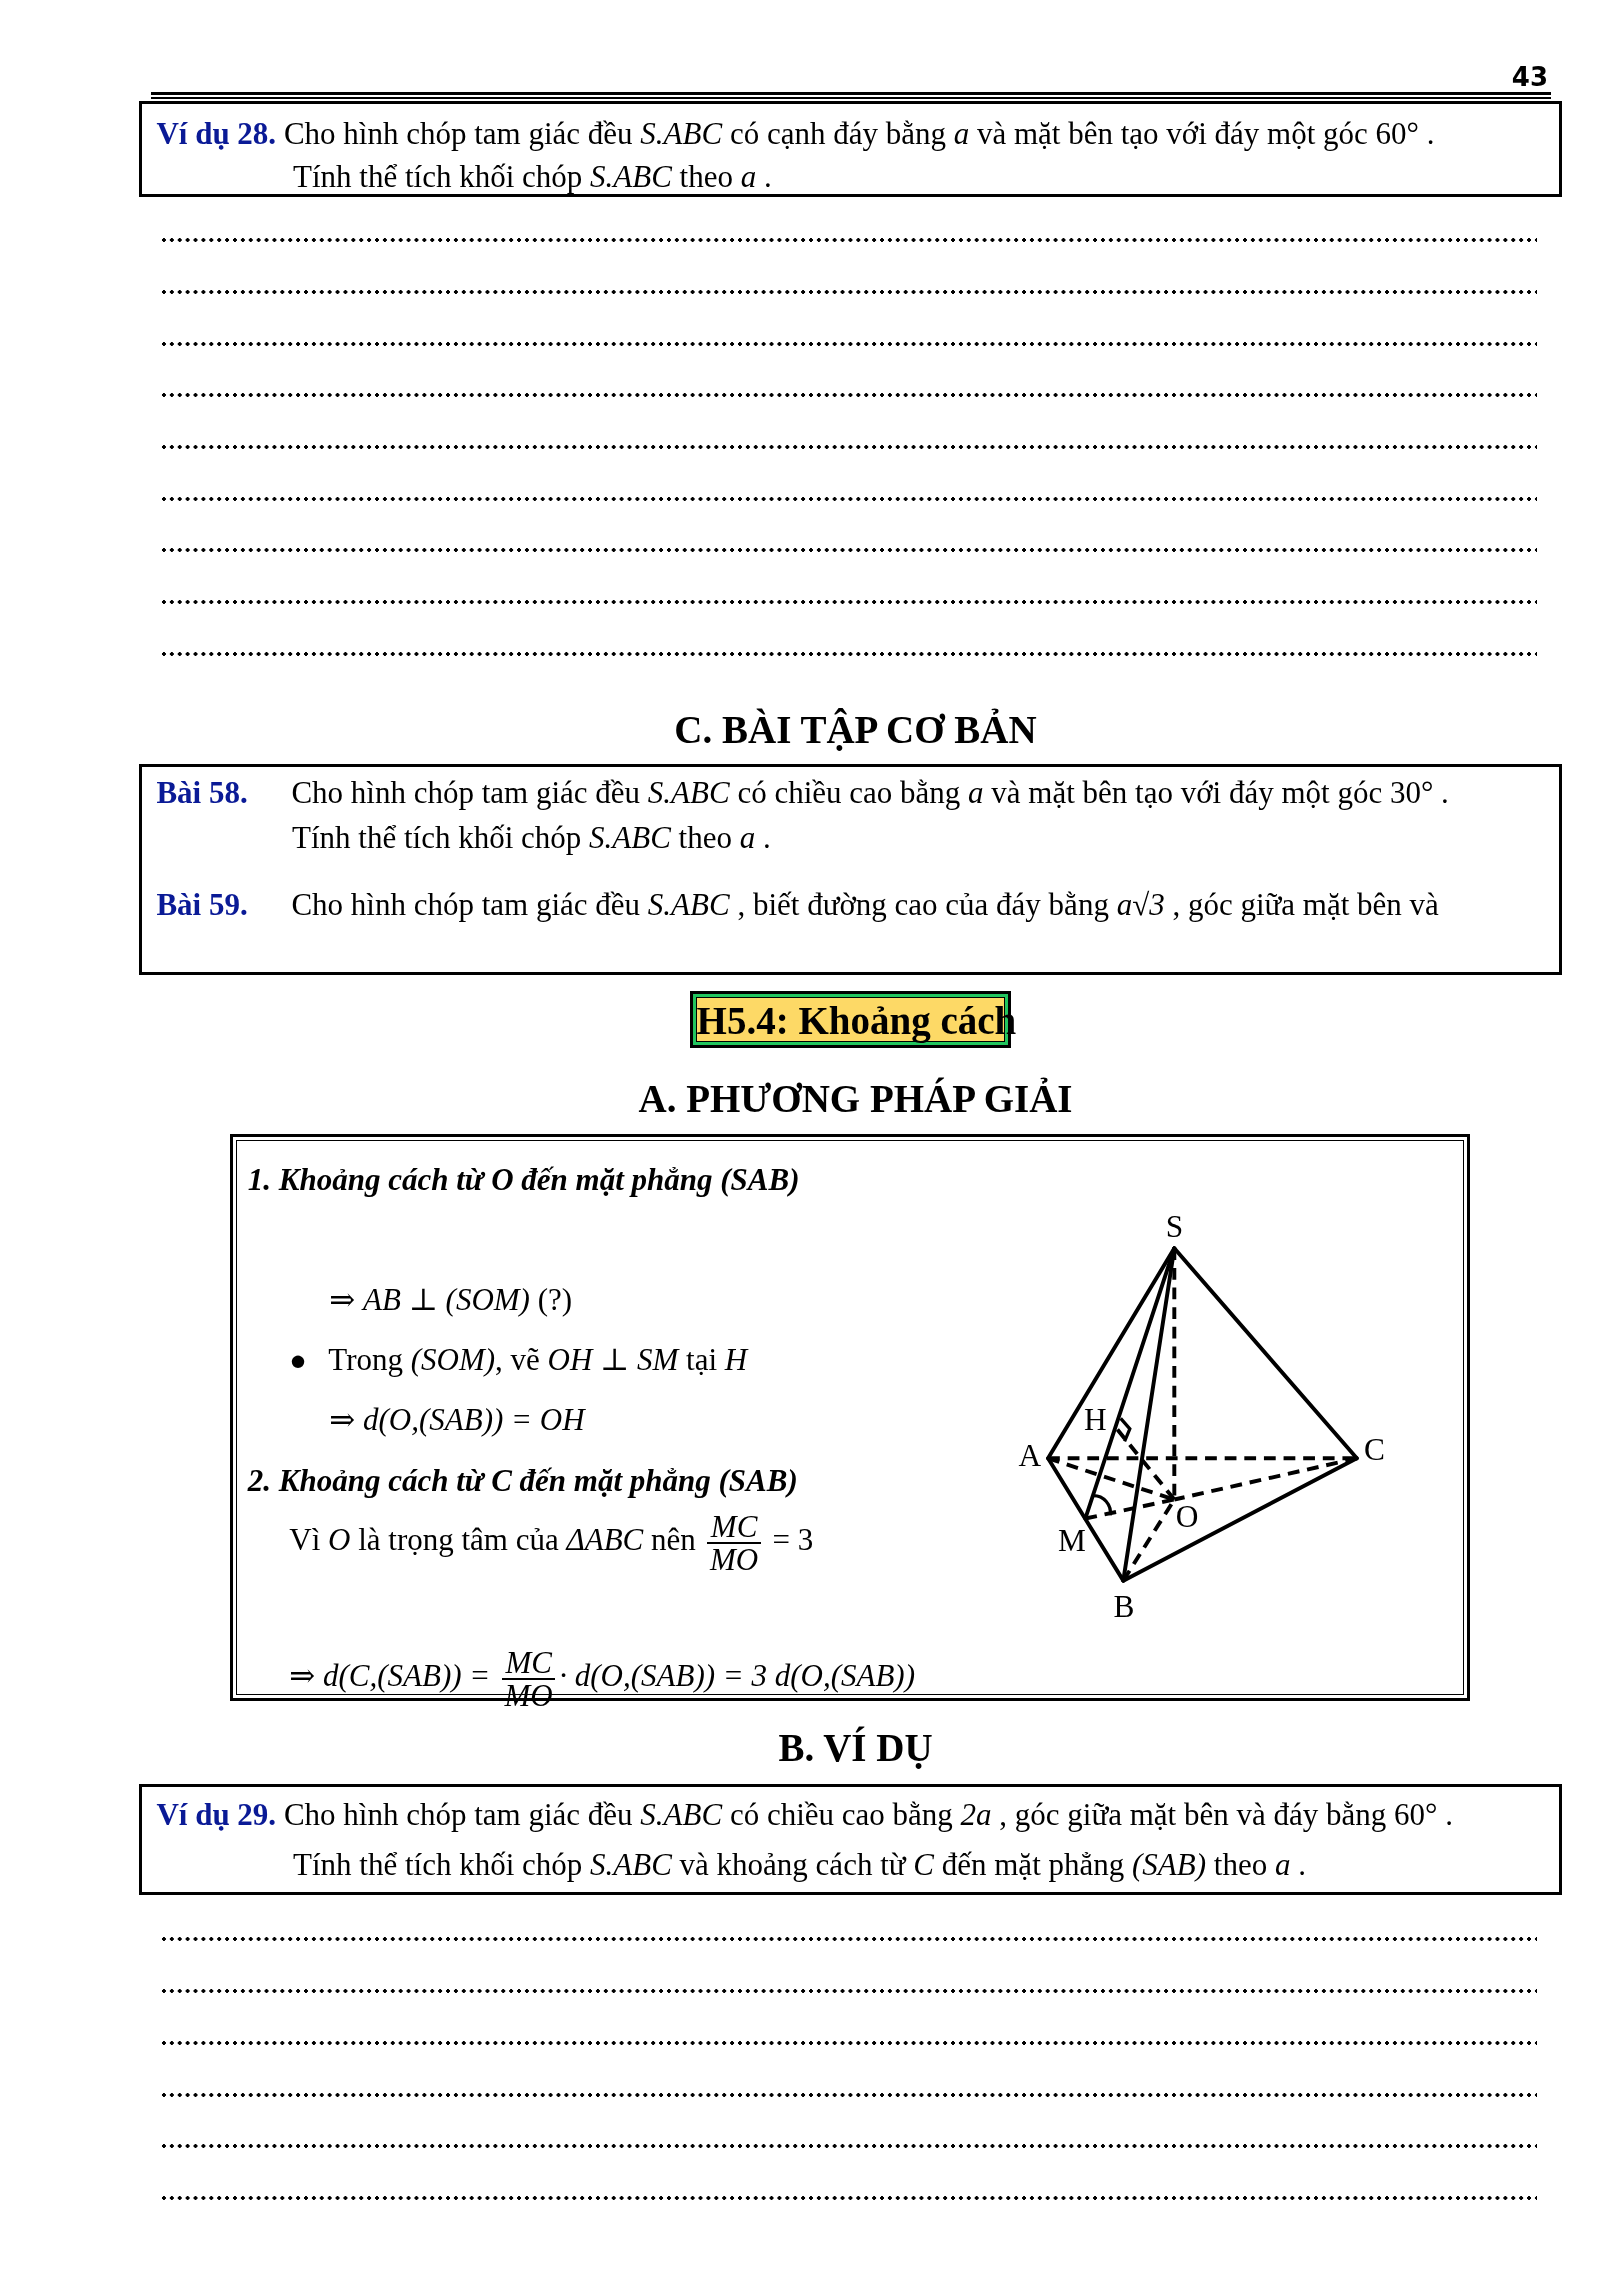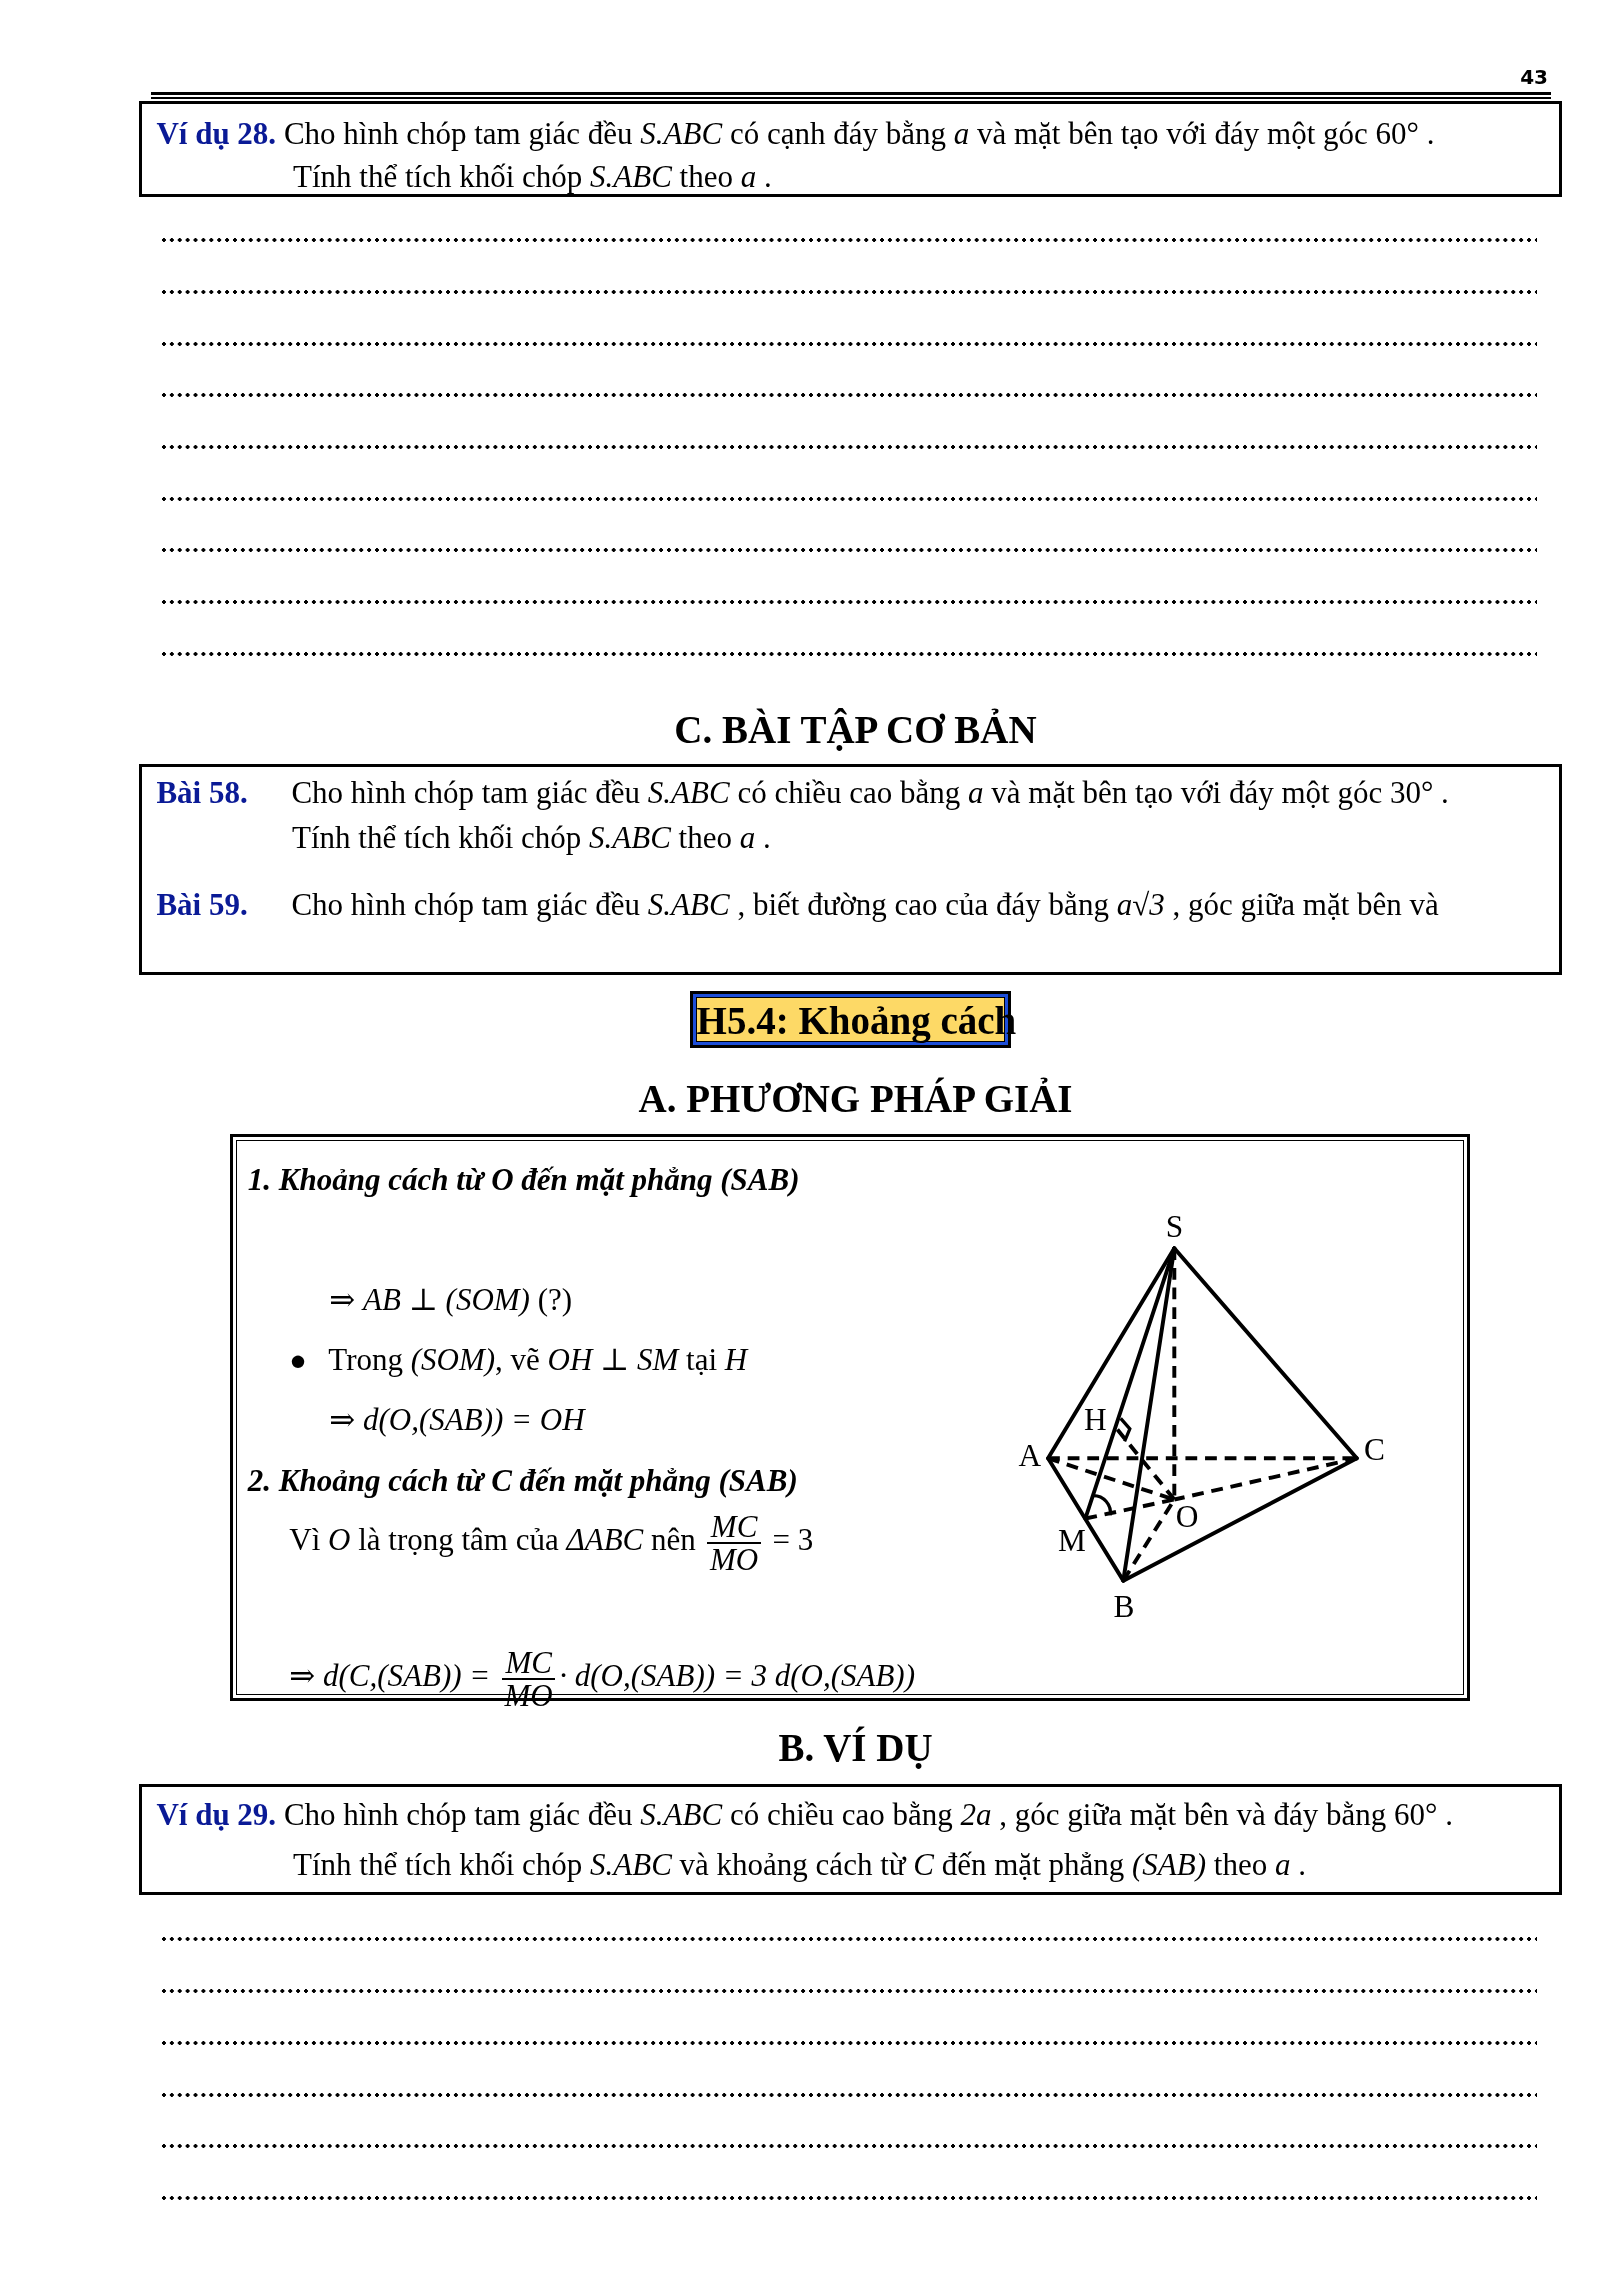--- a/index.html
+++ b/index.html
@@ -1,30 +1,30 @@
 <!DOCTYPE html>
 <html style="font-size:10.5px"><head>
 <meta charset="utf-8">
 <style>
   html, body { margin:0; padding:0; background:#ffffff; }
   body { width:1623px; height:2295px; position:relative; overflow:hidden;
          font-family:"Liberation Serif", "DejaVu Serif", serif; color:#000; }
   .abs { position:absolute; }
   .pagenum { left:1505px; top:63px; width:43px; text-align:right;
-             font-family:"DejaVu Sans", "Liberation Sans", sans-serif; font-weight:bold; font-size:20px; line-height:29px; }
+             font-family:"DejaVu Sans", "Liberation Sans", sans-serif; font-weight:bold; font-size:26px; line-height:29px; }
   .rule { left:151px; width:1400px; height:0; border-top:3.3px solid #000; border-bottom:2px solid #000; top:92px; padding-top:2px; box-sizing:content-box; }
   .box { border:3.3px solid #000; box-sizing:border-box; }
   .row { position:absolute; white-space:nowrap; font-size:31px; line-height:37px; }
   .lbl { color:#0a1a96; font-weight:bold; }
   .m { font-style:italic; }
   .heading { position:absolute; left:0; width:1623px; text-align:center; font-weight:bold; font-size:39px; line-height:46px; white-space:nowrap;margin-left:44px; }
   .dots { position:absolute; left:160px; width:1377px; height:3.9px;
           background-image: radial-gradient(circle, #000 1.7px, transparent 2px);
           background-size:7.9px 3.9px; background-repeat:repeat-x; }
-  .tag { left:690px; top:991px; width:321px; height:57px; border:3.3px solid #000; box-sizing:border-box; padding:2.6px; background:#1d4ed8; }
+  .tag { left:690px; top:991px; width:321px; height:57px; border:3.3px solid #000; box-sizing:border-box; padding:2.6px; background:#22c55e; }
   .tag-inner { width:100%; height:100%; border:1.3px solid #000; box-sizing:border-box; background:#fdd966;
                font-weight:bold; font-size:39px; line-height:46px; text-align:center; white-space:nowrap; }
   .dbl { left:230px; top:1134px; width:1240px; height:567px; border:3.9px solid #000; box-sizing:border-box; padding:3.3px; }
   .dbl-inner { width:100%; height:100%; border:1.3px solid #000; box-sizing:border-box; position:relative; }
   .sub { font-style:italic; font-weight:bold; }
   .frac { display:inline-block; vertical-align:middle; text-align:center; font-style:italic; line-height:31px; margin:0 3.9px; }
   .frac span { display:block; padding:0 2.6px; }
   .frac .num { border-bottom:2.6px solid #000; }
   .bullet { display:inline-block; width:39px; font-size:29px; }
 </style>

